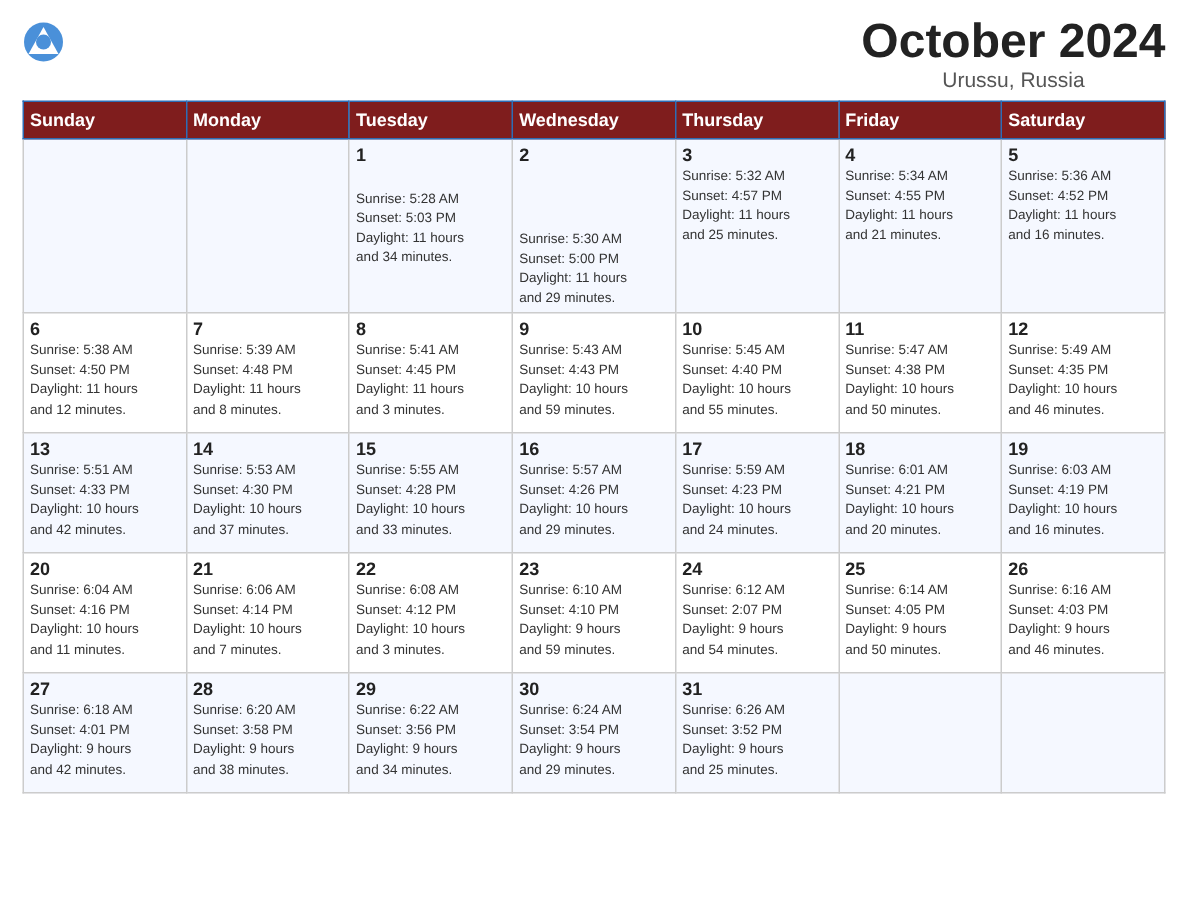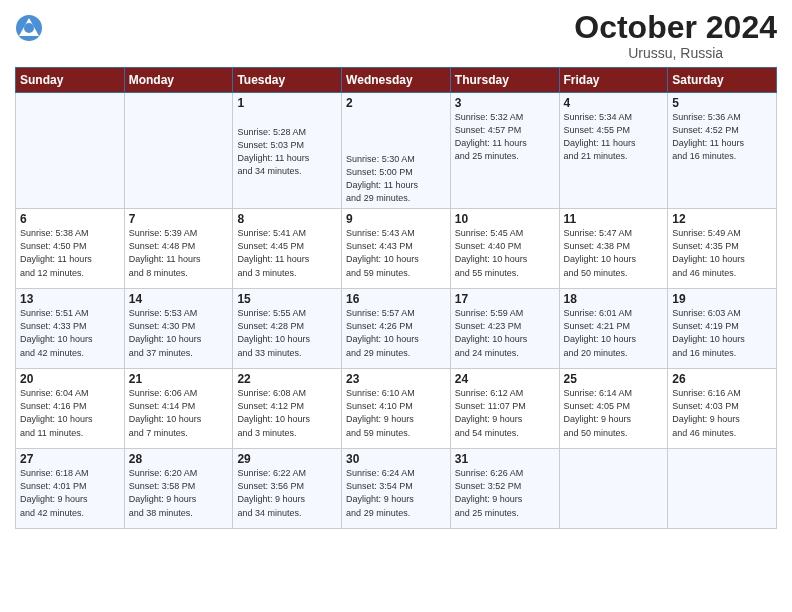--- a/index.html
+++ b/index.html
@@ -293,21 +293,21 @@
           <td>
             <span class="day-num">23</span>
             <div class="day-info" style="white-space: pre-line;">Sunrise: 6:10 AM
 Sunset: 4:10 PM
 Daylight: 9 hours
 and 59 minutes.</div>
           </td>
           <td>
             <span class="day-num">24</span>
             <div class="day-info" style="white-space: pre-line;">Sunrise: 6:12 AM
-Sunset: 11:07 PM
+Sunset: 2:07 PM
 Daylight: 9 hours
 and 54 minutes.</div>
           </td>
           <td>
             <span class="day-num">25</span>
             <div class="day-info" style="white-space: pre-line;">Sunrise: 6:14 AM
 Sunset: 4:05 PM
 Daylight: 9 hours
 and 50 minutes.</div>
           </td>

